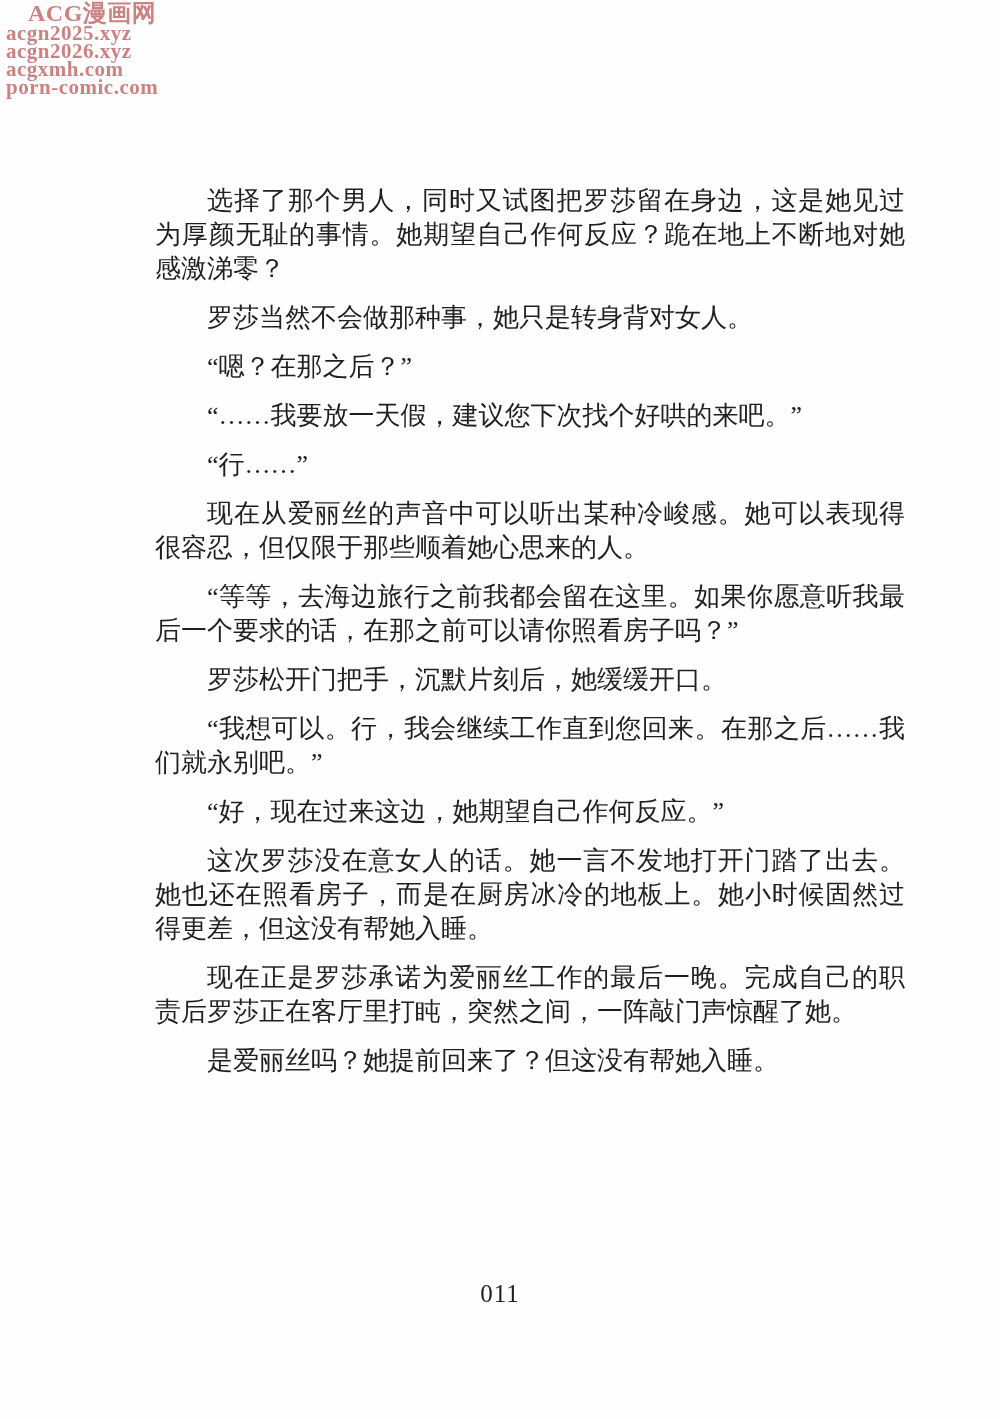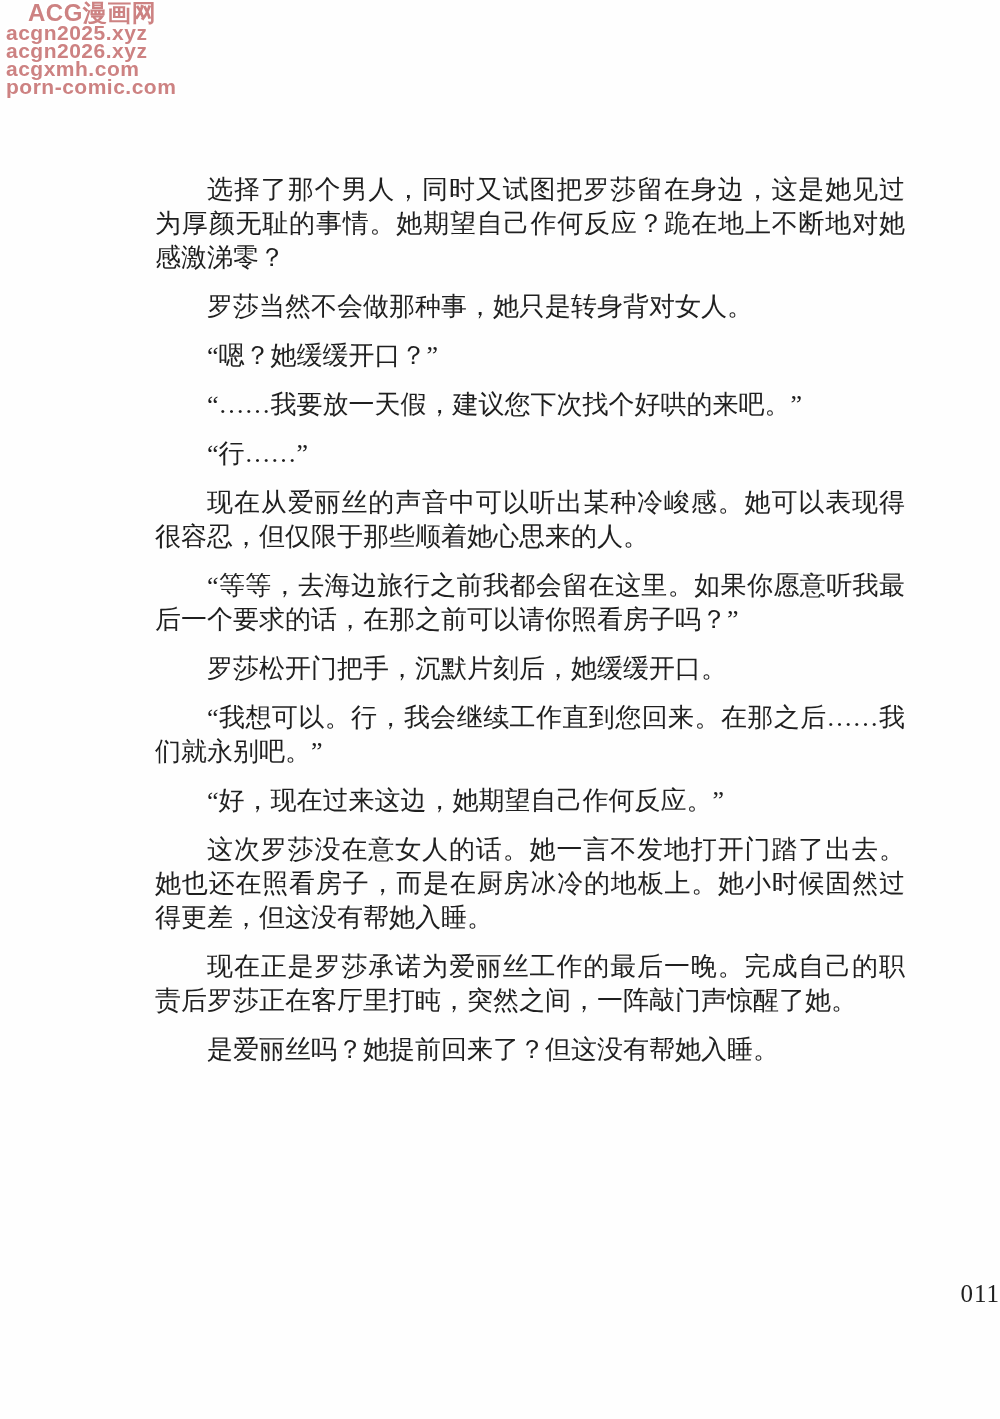--- a/index.html
+++ b/index.html
@@ -13,21 +13,21 @@
     height: 1419px;
     background: #fefefe;
     overflow: hidden;
     font-family: "Liberation Serif", "DejaVu Serif", serif;
   }
   
   .watermark {
     position: absolute;
     left: 6px;
     top: 4px;
-    font-family: Liberation Sans, sans-serif;
+    font-family: Liberation Serif, serif;
     font-weight: bold;
     color: #cd8282;
     line-height: 18px;
     letter-spacing: 0.5px;
     text-shadow:
       -2px -2px 0 #ffffff,  2px -2px 0 #ffffff,
       -2px  2px 0 #ffffff,  2px  2px 0 #ffffff,
        0   -2px 0 #ffffff,  0    2px 0 #ffffff,
       -2px  0   0 #ffffff,  2px  0   0 #ffffff;
     user-select: none;
@@ -38,39 +38,39 @@
   }
   .watermark .wm-title {
     font-size: 24px;
     margin-left: 22px;
     margin-bottom: 2px;
   }
   
   .content {
     position: absolute;
     left: 155px;
-    top: 173px;
+    top: 184px;
     width: 750px;
   }
   .para {
     margin: 0 0 15px 0;
     font-size: 26px;
     line-height: 34px;
     color: #1f1f1f;
     text-align: justify;
     text-indent: 2em;
     word-break: break-all;
   }
   
   .page-number {
     position: absolute;
     left: 0;
     right: 0;
     top: 1280px;
-    text-align: right;
+    text-align: center;
     font-size: 25px;
     letter-spacing: 1px;
     color: #1f1f1f;
   }
 </style>
 </head>
 <body>
 
 <div class="page">
 
@@ -78,21 +78,21 @@
     <span class="wm-line wm-title">ACG漫画网</span>
     <span class="wm-line">acgn2025.xyz</span>
     <span class="wm-line">acgn2026.xyz</span>
     <span class="wm-line">acgxmh.com</span>
     <span class="wm-line">porn-comic.com</span>
   </div>
 
   <div class="content">
     <p class="para">选择了那个男人，同时又试图把罗莎留在身边，这是她见过为厚颜无耻的事情。她期望自己作何反应？跪在地上不断地对她感激涕零？</p>
     <p class="para">罗莎当然不会做那种事，她只是转身背对女人。</p>
-    <p class="para">“嗯？她缓缓开口？”</p>
+    <p class="para">“嗯？在那之后？”</p>
     <p class="para">“……我要放一天假，建议您下次找个好哄的来吧。”</p>
     <p class="para">“行……”</p>
     <p class="para">现在从爱丽丝的声音中可以听出某种冷峻感。她可以表现得很容忍，但仅限于那些顺着她心思来的人。</p>
     <p class="para">“等等，去海边旅行之前我都会留在这里。如果你愿意听我最后一个要求的话，在那之前可以请你照看房子吗？”</p>
     <p class="para">罗莎松开门把手，沉默片刻后，她缓缓开口。</p>
     <p class="para">“我想可以。行，我会继续工作直到您回来。在那之后……我们就永别吧。”</p>
     <p class="para">“好，现在过来这边，她期望自己作何反应。”</p>
     <p class="para">这次罗莎没在意女人的话。她一言不发地打开门踏了出去。她也还在照看房子，而是在厨房冰冷的地板上。她小时候固然过得更差，但这没有帮她入睡。</p>
     <p class="para">现在正是罗莎承诺为爱丽丝工作的最后一晚。完成自己的职责后罗莎正在客厅里打盹，突然之间，一阵敲门声惊醒了她。</p>
     <p class="para">是爱丽丝吗？她提前回来了？但这没有帮她入睡。</p>

